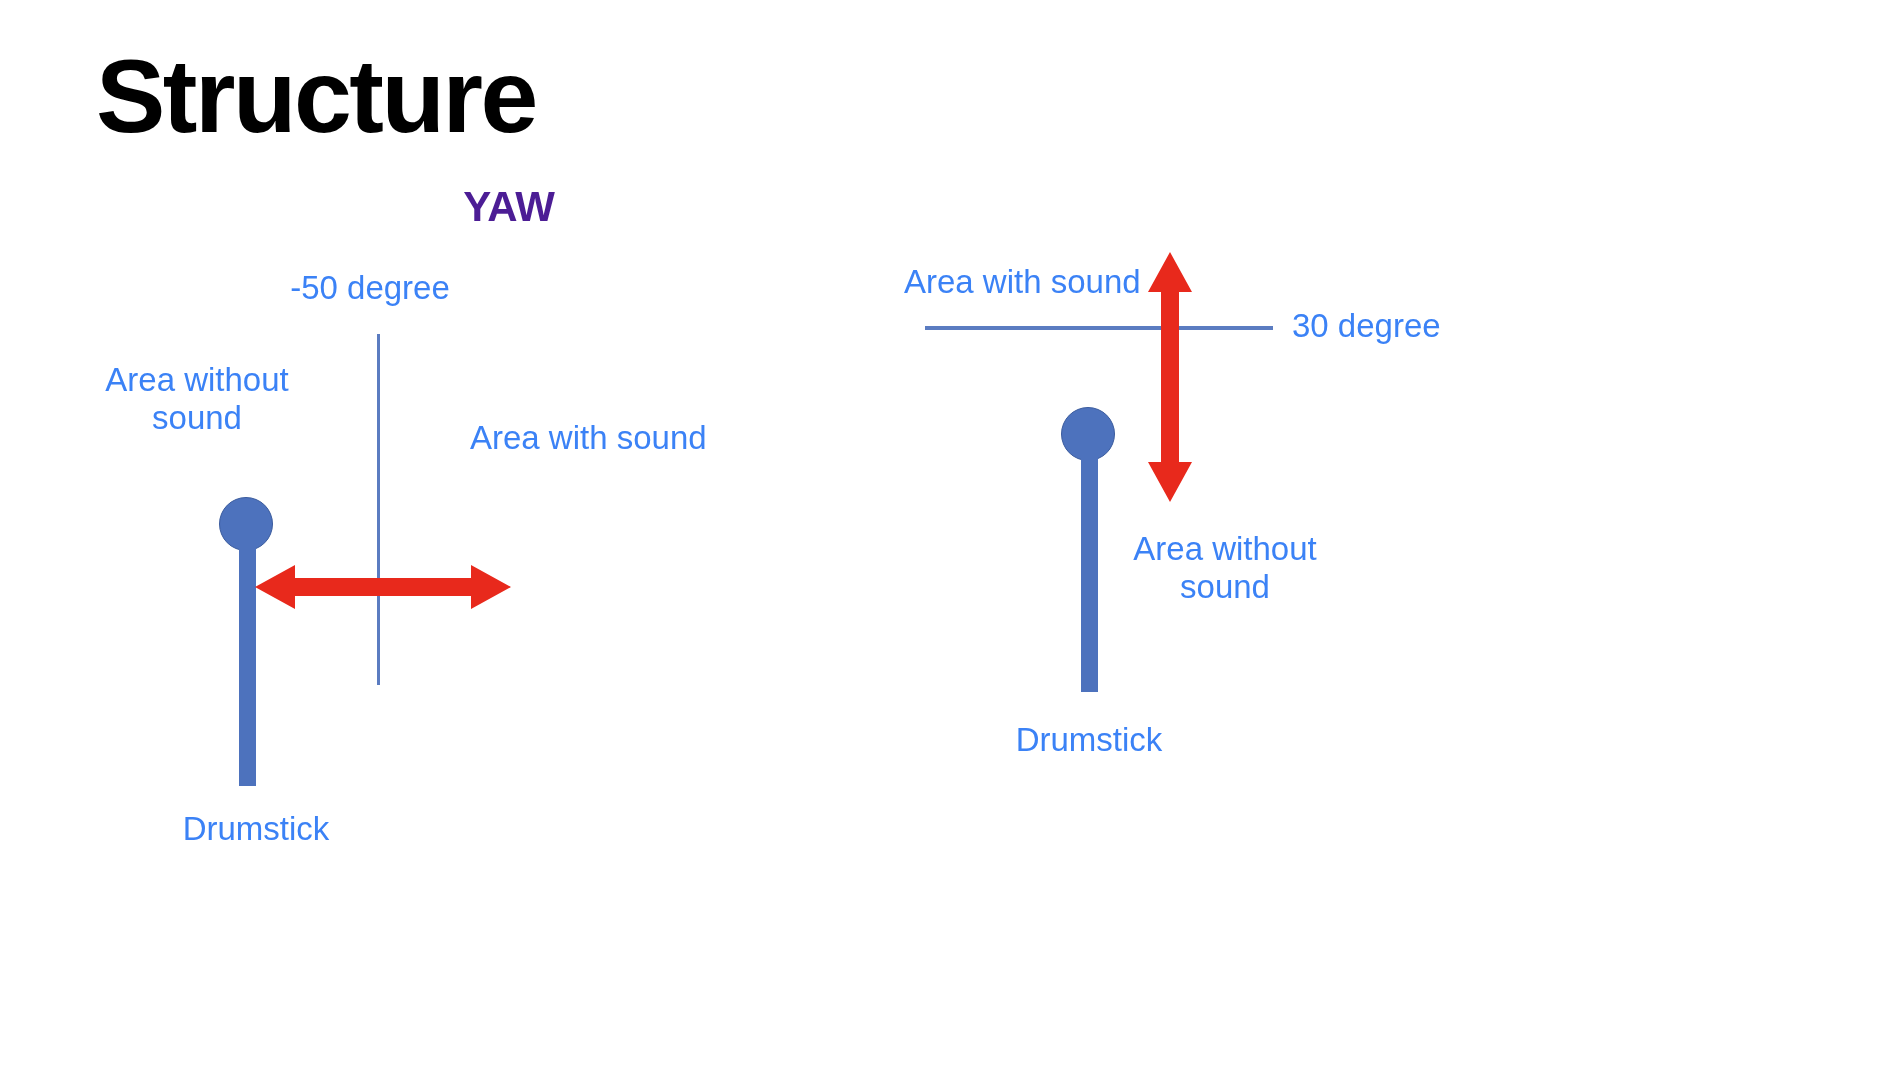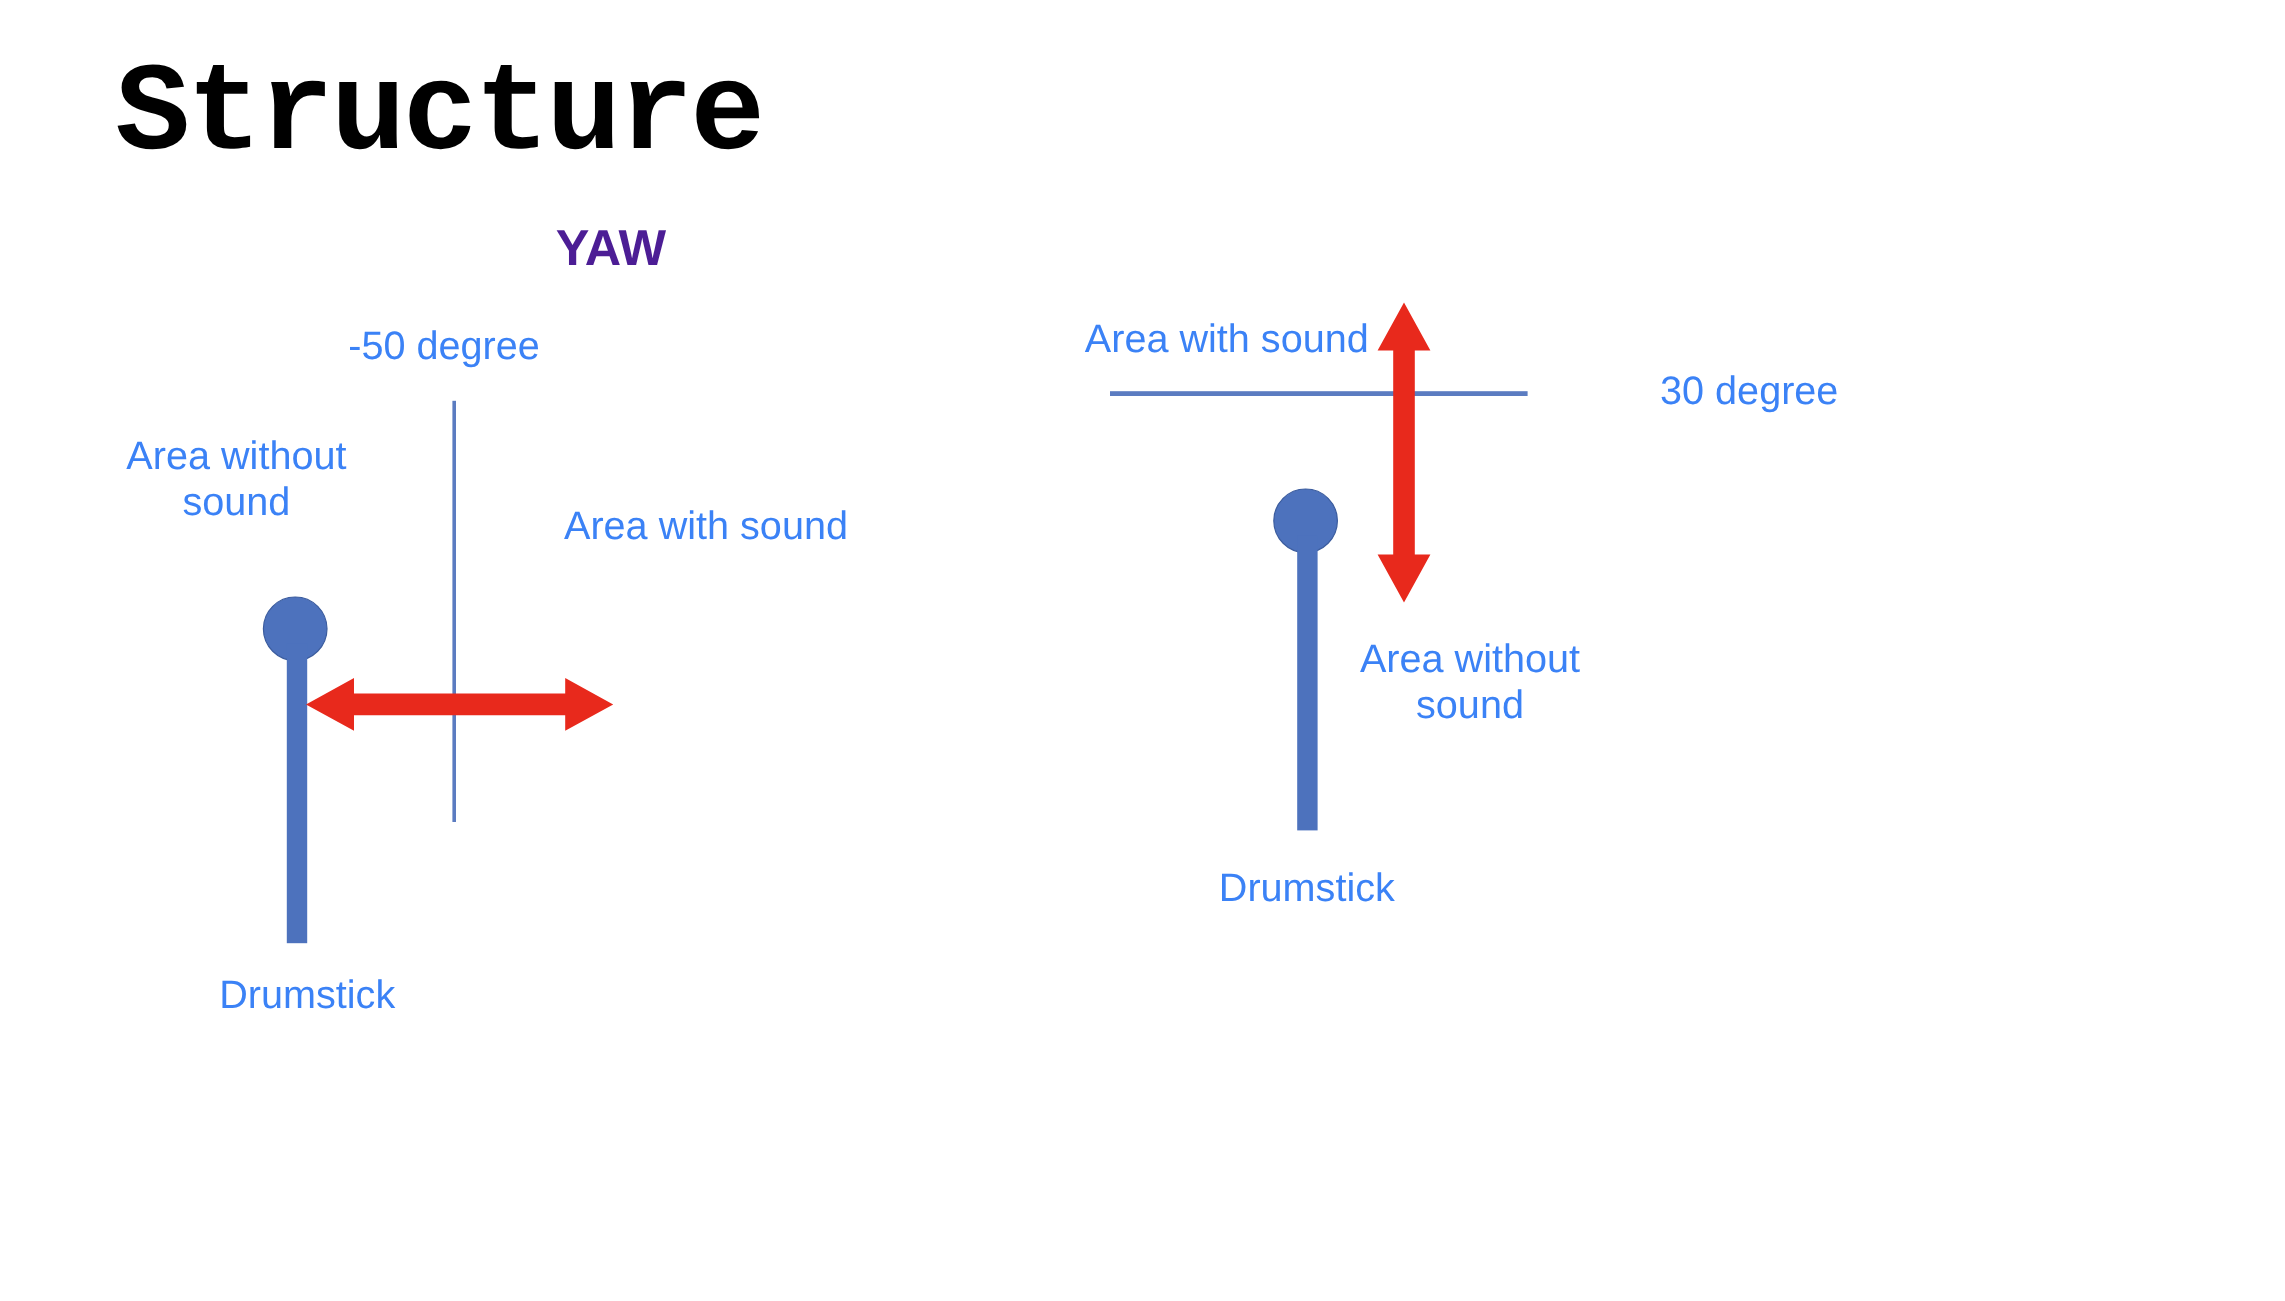--- a/index.html
+++ b/index.html
@@ -21,21 +21,21 @@
   .abs { position: absolute; }
 
   
   #page-title {
     left: 96px;
     top: 44px;
     font-size: 104px;
     font-weight: 900;
     letter-spacing: -2.5px;
     line-height: 1.0;
-    font-family: Liberation Mono, monospace;
+    font-family: Liberation Sans, sans-serif;
     color: #000000;
     white-space: nowrap;
   }
 
   
   .panel-heading {
     font-size: 42px;
     font-weight: bold;
     line-height: 1.0;
     white-space: nowrap;
@@ -107,21 +107,21 @@
     <div class="abs label nowrap" style="left:140px; top:810px; width:232px;">Drumstick</div>
   </div>
 
   <div class="abs" style="left:880px; top:0px; width:1024px; height:1084px;">
 
 
     <div class="abs label nowrap" style="left:24px; top:263px; width:250px; text-align:left;">Area with sound</div>
 
     <div class="abs ref-line-h" style="left:45px; top:326px; width:348px; height:4px;"></div>
 
-    <div class="abs label nowrap" style="left:412px; top:307px; width:240px; text-align:right;">30 degree</div>
+    <div class="abs label nowrap" style="left:412px; top:307px; width:240px; text-align:left;">30 degree</div>
 
     <div class="abs" style="left:262px; top:252px; width:56px; height:250px;">
       <svg class="arrow-svg" width="56" height="250" viewBox="0 0 56 250">
         <path d="M28 0 L50 40 L37 40 L37 210 L50 210 L28 250 L6 210 L19 210 L19 40 L6 40 Z" fill="#e8291c"></path>
       </svg>
     </div>
 
     <div class="abs stick-ball" style="left:181px; top:407px; width:54px; height:54px;"></div>
 
     <div class="abs stick-shaft" style="left:201px; top:446px; width:17px; height:246px;"></div>

